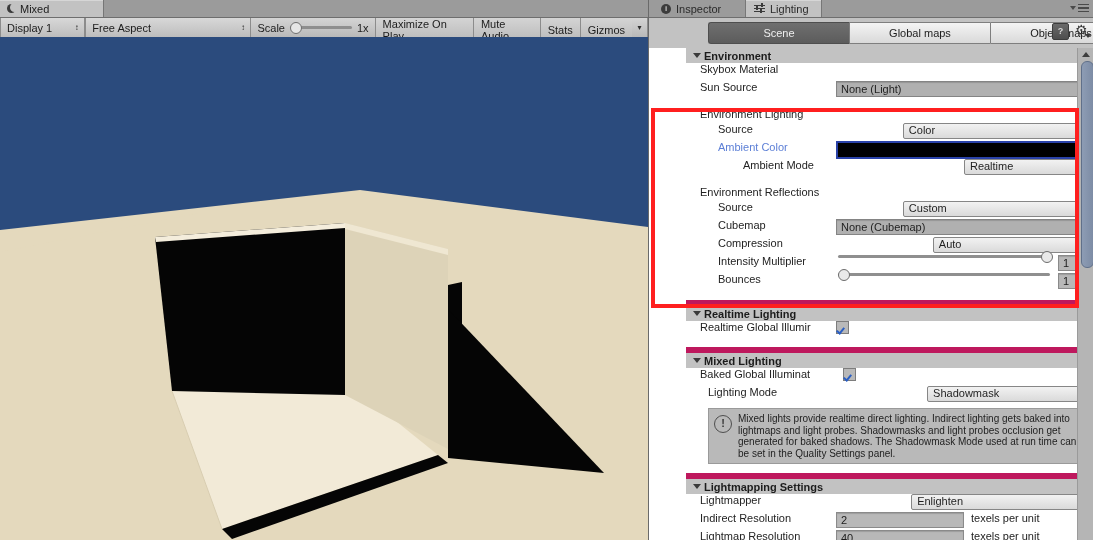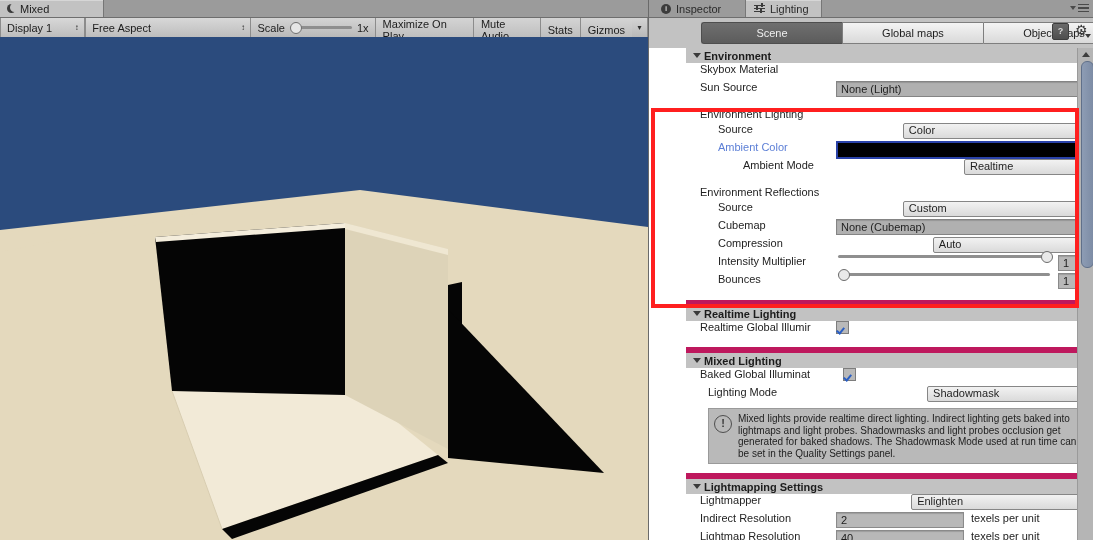--- a/index.html
+++ b/index.html
@@ -69,21 +69,21 @@
 
   .burger{position:absolute;right:4px;top:3px;width:20px;height:10px;display:flex;
       align-items:center;gap:2px;}
   .burger .bcaret{width:0;height:0;border-left:3px solid transparent;
       border-right:3px solid transparent;border-top:4px solid #4a4a4a;}
   .burger .blines{display:flex;flex-direction:column;gap:2px;}
   .burger .blines s{display:block;width:11px;height:1.5px;background:#4a4a4a;}
 
   
   .segrow{position:relative;height:30px;background:#c2c2c2;border-bottom:1px solid #949494;
-      display:flex;align-items:center;padding-left:2px;}
+      display:flex;align-items:center;padding-left:9px;}
   .seg{display:flex;margin-left:50px;}
   .segbtn{height:20px;line-height:20px;padding:0 14px;font-size:11px;text-align:center;
       border:1px solid #7e7e7e;border-right:none;
       background:linear-gradient(#f4f4f4,#d9d9d9);min-width:112px;}
   .segbtn:last-child{border-right:1px solid #7e7e7e;border-radius:0 3px 3px 0;}
   .segbtn:first-child{border-radius:3px 0 0 3px;}
   .segbtn.active{background:linear-gradient(#6f6f6f,#5c5c5c);color:#efefef;
       border-color:#4e4e4e;}
   .hdr-icons{position:absolute;right:6px;top:5px;display:flex;gap:6px;align-items:center;}
   .bookicon{width:15px;height:15px;background:linear-gradient(#6a6a6a,#4e4e4e);

